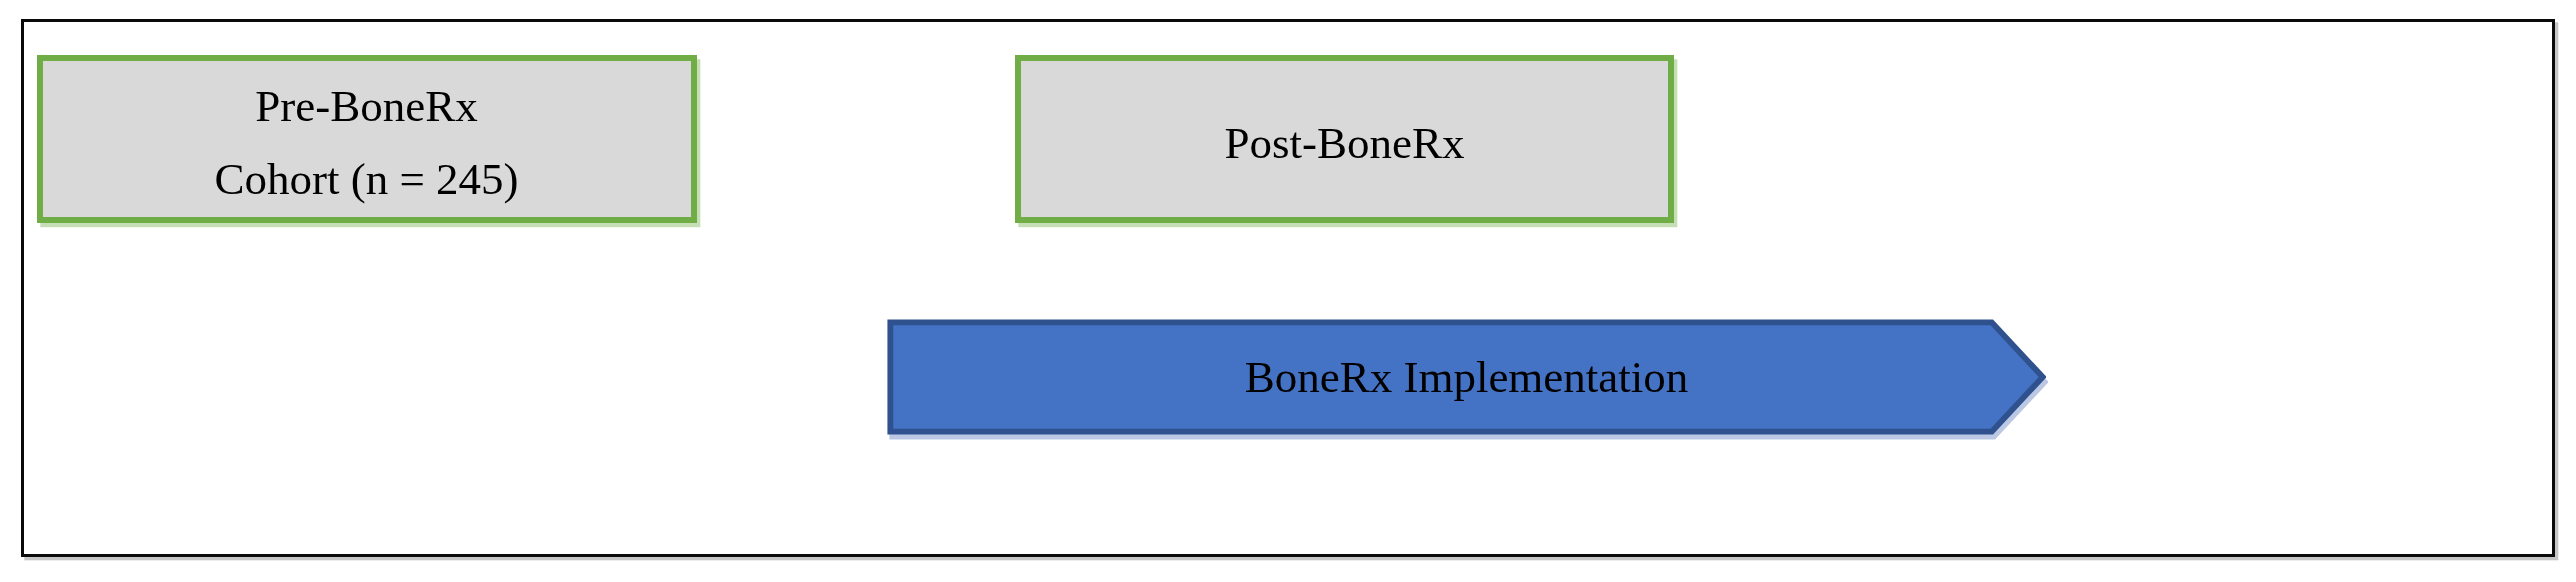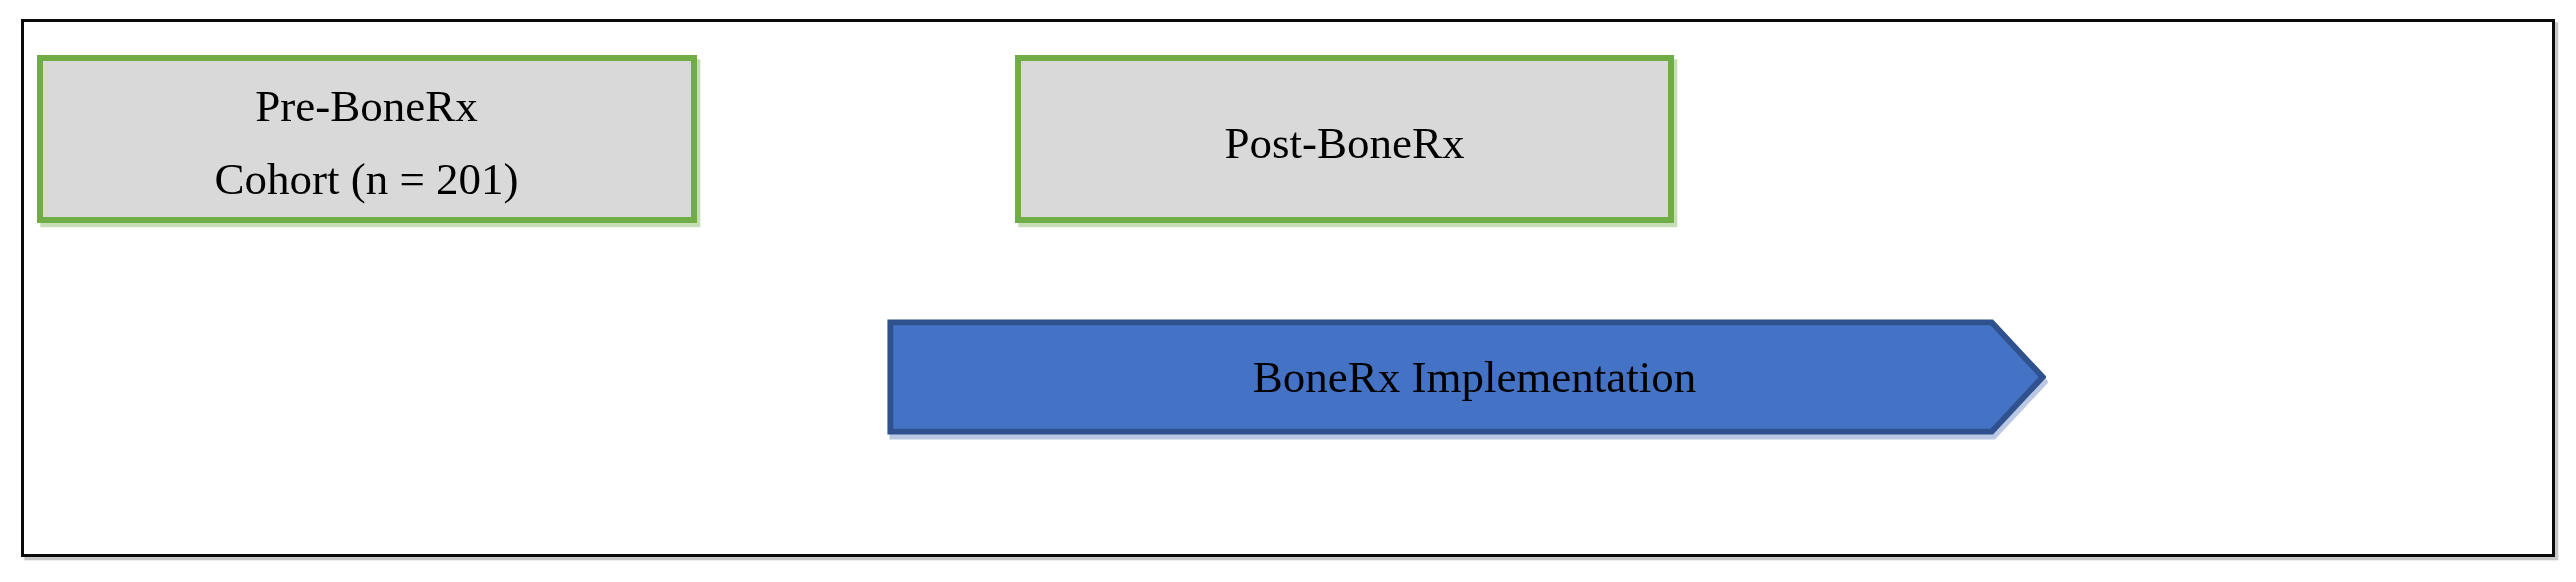--- a/index.html
+++ b/index.html
@@ -71,38 +71,38 @@
     filter: drop-shadow(2.5px 5px 0 rgba(104,134,196,0.45));
   }
   .arrow-wrap svg polygon {
     fill: var(--arrow-fill);
     stroke: var(--arrow-border);
     stroke-width: 7;
     stroke-linejoin: miter;
   }
   .arrow-label {
     position: absolute;
-    left: 8px; top: 0;
+    left: 0; top: 0;
     width: 100%;
     height: 116px;
     line-height: 116px;
     text-align: center;
     font-size: 45px;
     white-space: nowrap;
   }
 </style>
 </head>
 <body>
 
 <div class="stage">
   <div class="frame">
 
     <div class="cohort-box box-pre">
       <div class="box-line">Pre-BoneRx</div>
-      <div class="box-line">Cohort (n = 201)</div>
+      <div class="box-line">Cohort (n = 245)</div>
     </div>
 
     <div class="cohort-box box-post">
       <div class="box-line">Post-BoneRx</div>
     </div>
 
     <div class="arrow-wrap">
       <svg viewBox="0 0 1389 139" preserveAspectRatio="none" aria-hidden="true">
         <polygon points="4,4 1324,4 1385,69.5 1324,135 4,135"></polygon>
       </svg>

